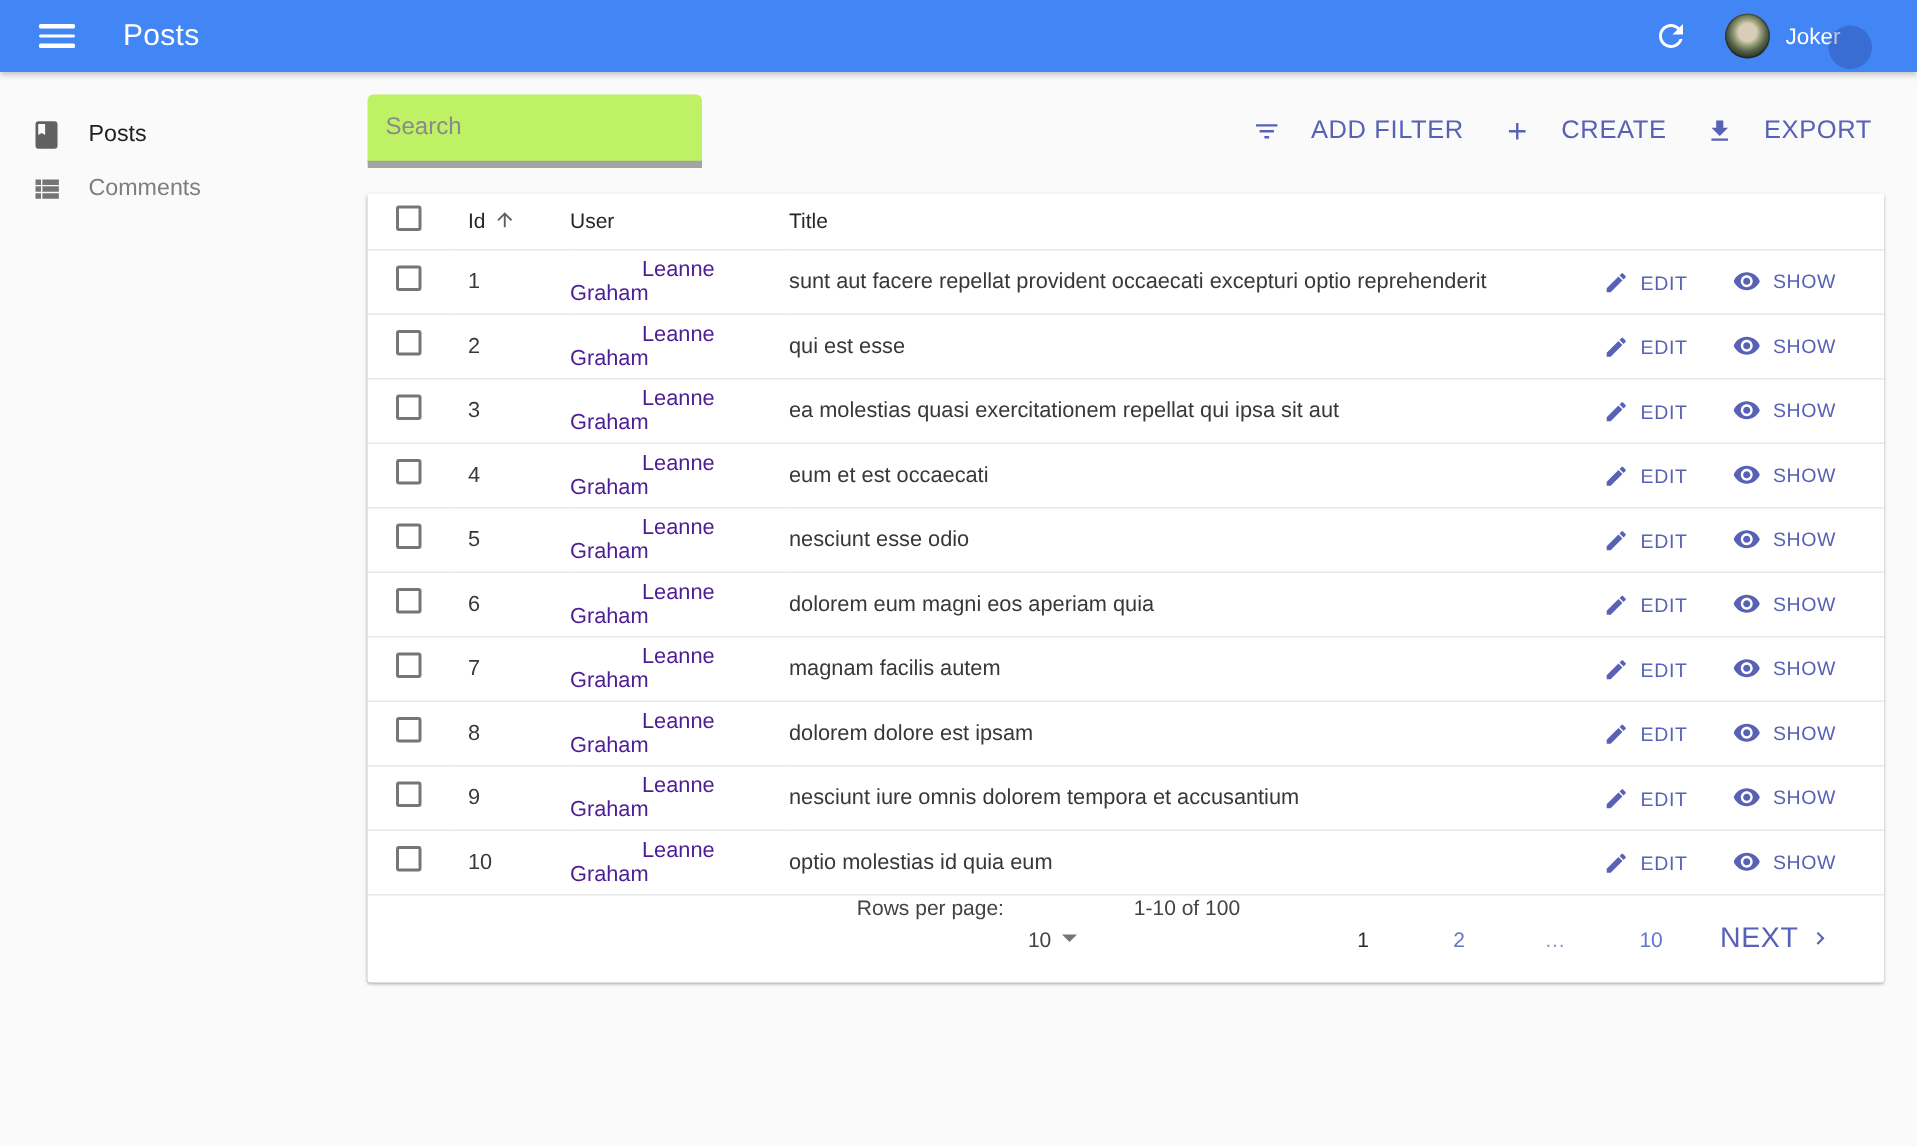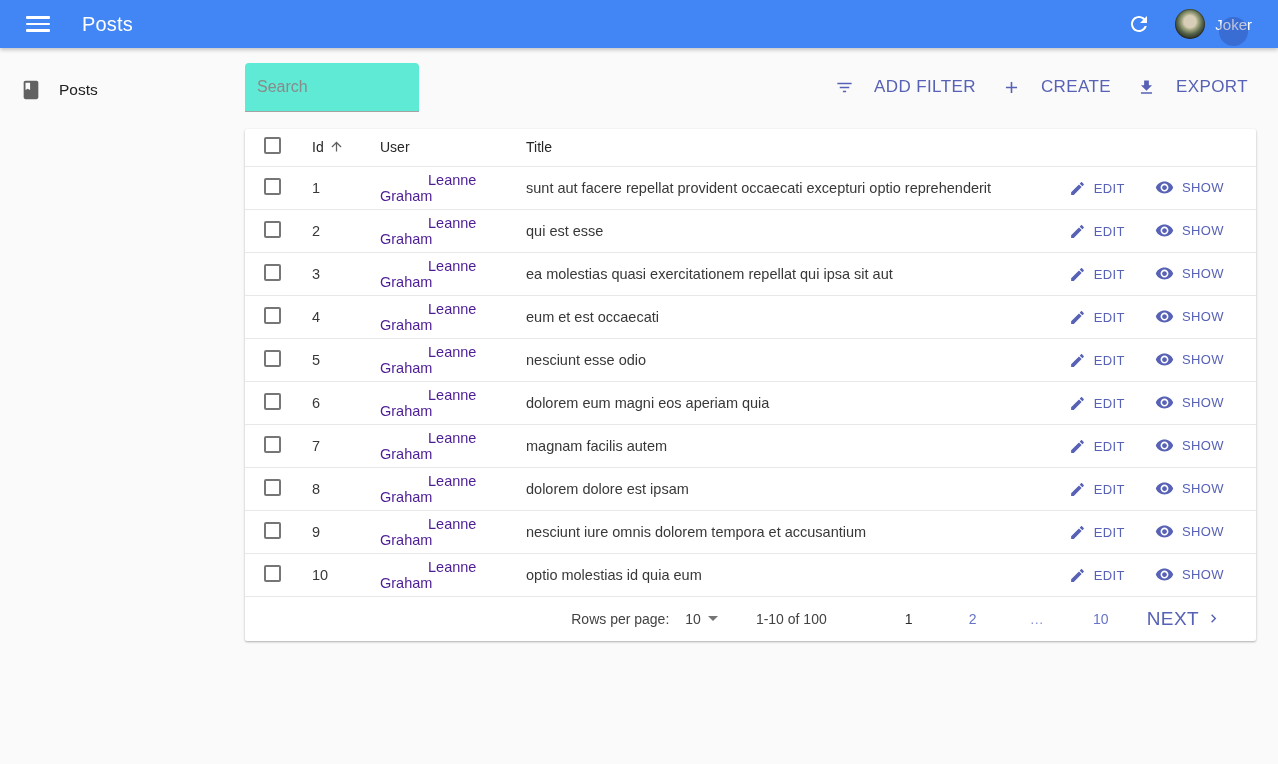--- a/index.html
+++ b/index.html
@@ -17,41 +17,41 @@
   .hamburger span { display:block; height:2.5px; background:#fff; border-radius:1px; }
   .appbar-title { font-size:20px; font-weight:400; margin-left:32px; letter-spacing:.2px; }
   .appbar-spacer { flex:1; }
   .iconbtn { background:none; border:none; cursor:pointer; display:flex; align-items:center; justify-content:center; }
   .refresh-btn { width:36px; height:36px; margin-right:18px; }
   .avatar {
     width:30px; height:30px; border-radius:50%; margin-right:10px;
     background:radial-gradient(circle at 50% 42%, #d8cdb6 0 26%, #9aa07a 38%, #55634a 55%, #23251e 78%);
     box-shadow:inset 0 0 0 1px rgba(0,0,0,.25);
   }
-  .username { font-size:15px; color:#fff; margin-right:12px; position:relative; z-index:1; }
+  .username { font-size:15px; color:#fff; margin-right:37px; position:relative; z-index:1; }
   .ripple {
     position:absolute; right:30px; top:17px; width:29px; height:29px; border-radius:50%;
     background:rgba(35,55,140,.30); z-index:2; pointer-events:none;
   }
 
   
   .layout { display:flex; height:716px; }
   .sidebar { width:240px; padding-top:24px; flex-shrink:0; }
   .side-item { display:flex; align-items:center; height:36px; padding-left:20px; cursor:pointer; }
   .side-item .s-icon { width:22px; height:22px; margin-right:17px; display:flex; align-items:center; }
   .side-item .s-label { font-size:15.5px; color:#7e7e7e; }
   .side-item.active .s-label { color:#212121; }
 
   .main { flex:1; padding:0 22px 0 5px; min-width:0; }
 
   
   .toolbar { display:flex; justify-content:space-between; align-items:flex-end; margin-top:15px; }
   .search-box {
-    width:174px; height:49px; background:#5eead4; border:none;
-    border-bottom:1px solid #a3a3a3; border-radius:4px 4px 0 0;
+    width:223px; height:49px; background:#bef264; border:none;
+    border-bottom:5px solid #a3a3a3; border-radius:4px 4px 0 0;
     font-size:16px; color:#3a3a3a; padding:0 12px; font-family:"Liberation Sans",sans-serif;
   }
   .search-box::placeholder { color:#8a8a8a; }
   .actions { display:flex; align-items:center; gap:10px; padding-bottom:10px; }
   .txtbtn {
     background:none; border:none; cursor:pointer; display:flex; align-items:center; gap:20px;
     font-size:17px; font-weight:500; letter-spacing:.4px; color:#5761b5; padding:5px 8px;
     font-family:"Liberation Sans",sans-serif;
   }
 
@@ -68,21 +68,21 @@
   .col-user  { width:146px; padding-left:1px; }
   .col-title { padding-left:1px; }
   .col-actions { width:228px; padding-right:30px; }
   .chk { display:inline-block; width:17px; height:17px; border:2px solid #767676; border-radius:2px; cursor:pointer; background:#fff; }
   .sort-wrap { display:inline-flex; align-items:flex-start; gap:5px; cursor:pointer; }
   a.userlink { color:#4c1d95; text-decoration:none; cursor:pointer;margin-left:48px; }
   .row-actions { display:flex; justify-content:flex-end; gap:26px; align-items:flex-end; }
   .row-actions .txtbtn { font-size:13px; padding:4px 2px; gap:8px; }
 
   
-  .pagination { display:flex; align-items:center; justify-content:flex-end; height:44px; font-size:14px; color:#434343; padding-right:34px; }
+  .pagination { display:flex; justify-content:flex-end; height:58px; font-size:14px; color:#434343; padding-right:34px; }
   .rpp-label { margin-right:16px; }
   .rpp-select { display:flex; align-items:center; gap:7px; cursor:pointer; margin-right:38px; color:#434343; }
   .caret { width:0; height:0; border-left:5px solid transparent; border-right:5px solid transparent; border-top:5px solid #757575; }
   .range { margin-right:50px; }
   .pagebtns { display:flex; align-items:center; }
   .pagebtn { background:none; border:none; cursor:pointer; font-size:14px; color:#6573c8; width:40px; padding:6px 0; text-align:center; font-family:"Liberation Sans",sans-serif; margin:0 12px; }
   .pagebtn.current { color:#2b2b2b; cursor:default; }
   .pagebtn.ellipsis { color:#8a93cf; cursor:default; }
   .nextbtn { display:flex; align-items:center; gap:6px; background:none; border:none; cursor:pointer;
     color:#5761b5; font-size:19px; font-weight:500; letter-spacing:.4px; margin-left:14px; font-family:"Liberation Sans",sans-serif; }
@@ -110,20 +110,28 @@
 
 <div class="layout">
   <nav class="sidebar">
     <div class="side-item active">
       <span class="s-icon">
         <svg width="22" height="22" viewBox="0 0 24 24" fill="#616161">
             <path d="M18 2H6c-1.1 0-2 .9-2 2v16c0 1.1.9 2 2 2h12c1.1 0 2-.9 2-2V4c0-1.1-.9-2-2-2zM6 4h5v8l-2.5-1.5L6 12V4z"></path>
           </svg>
       </span>
       <span class="s-label">Posts</span>
+    </div>
+    <div class="side-item">
+      <span class="s-icon">
+        <svg width="22" height="22" viewBox="0 0 24 24" fill="#757575">
+            <path d="M4 14h4v-4H4v4zm0 5h4v-4H4v4zM4 9h4V5H4v4zm5 5h12v-4H9v4zm0 5h12v-4H9v4zM9 5v4h12V5H9z"></path>
+          </svg>
+      </span>
+      <span class="s-label">Comments</span>
     </div>
   </nav>
 
   <main class="main">
     <div class="toolbar">
       <input class="search-box" type="text" placeholder="Search" style="">
       <div class="actions">
         <button class="txtbtn">
           <svg width="19" height="19" viewBox="0 0 24 24" fill="#5761b5">
               <path d="M10 18h4v-2h-4v2zM3 6v2h18V6H3zm3 7h12v-2H6v2z"></path>

